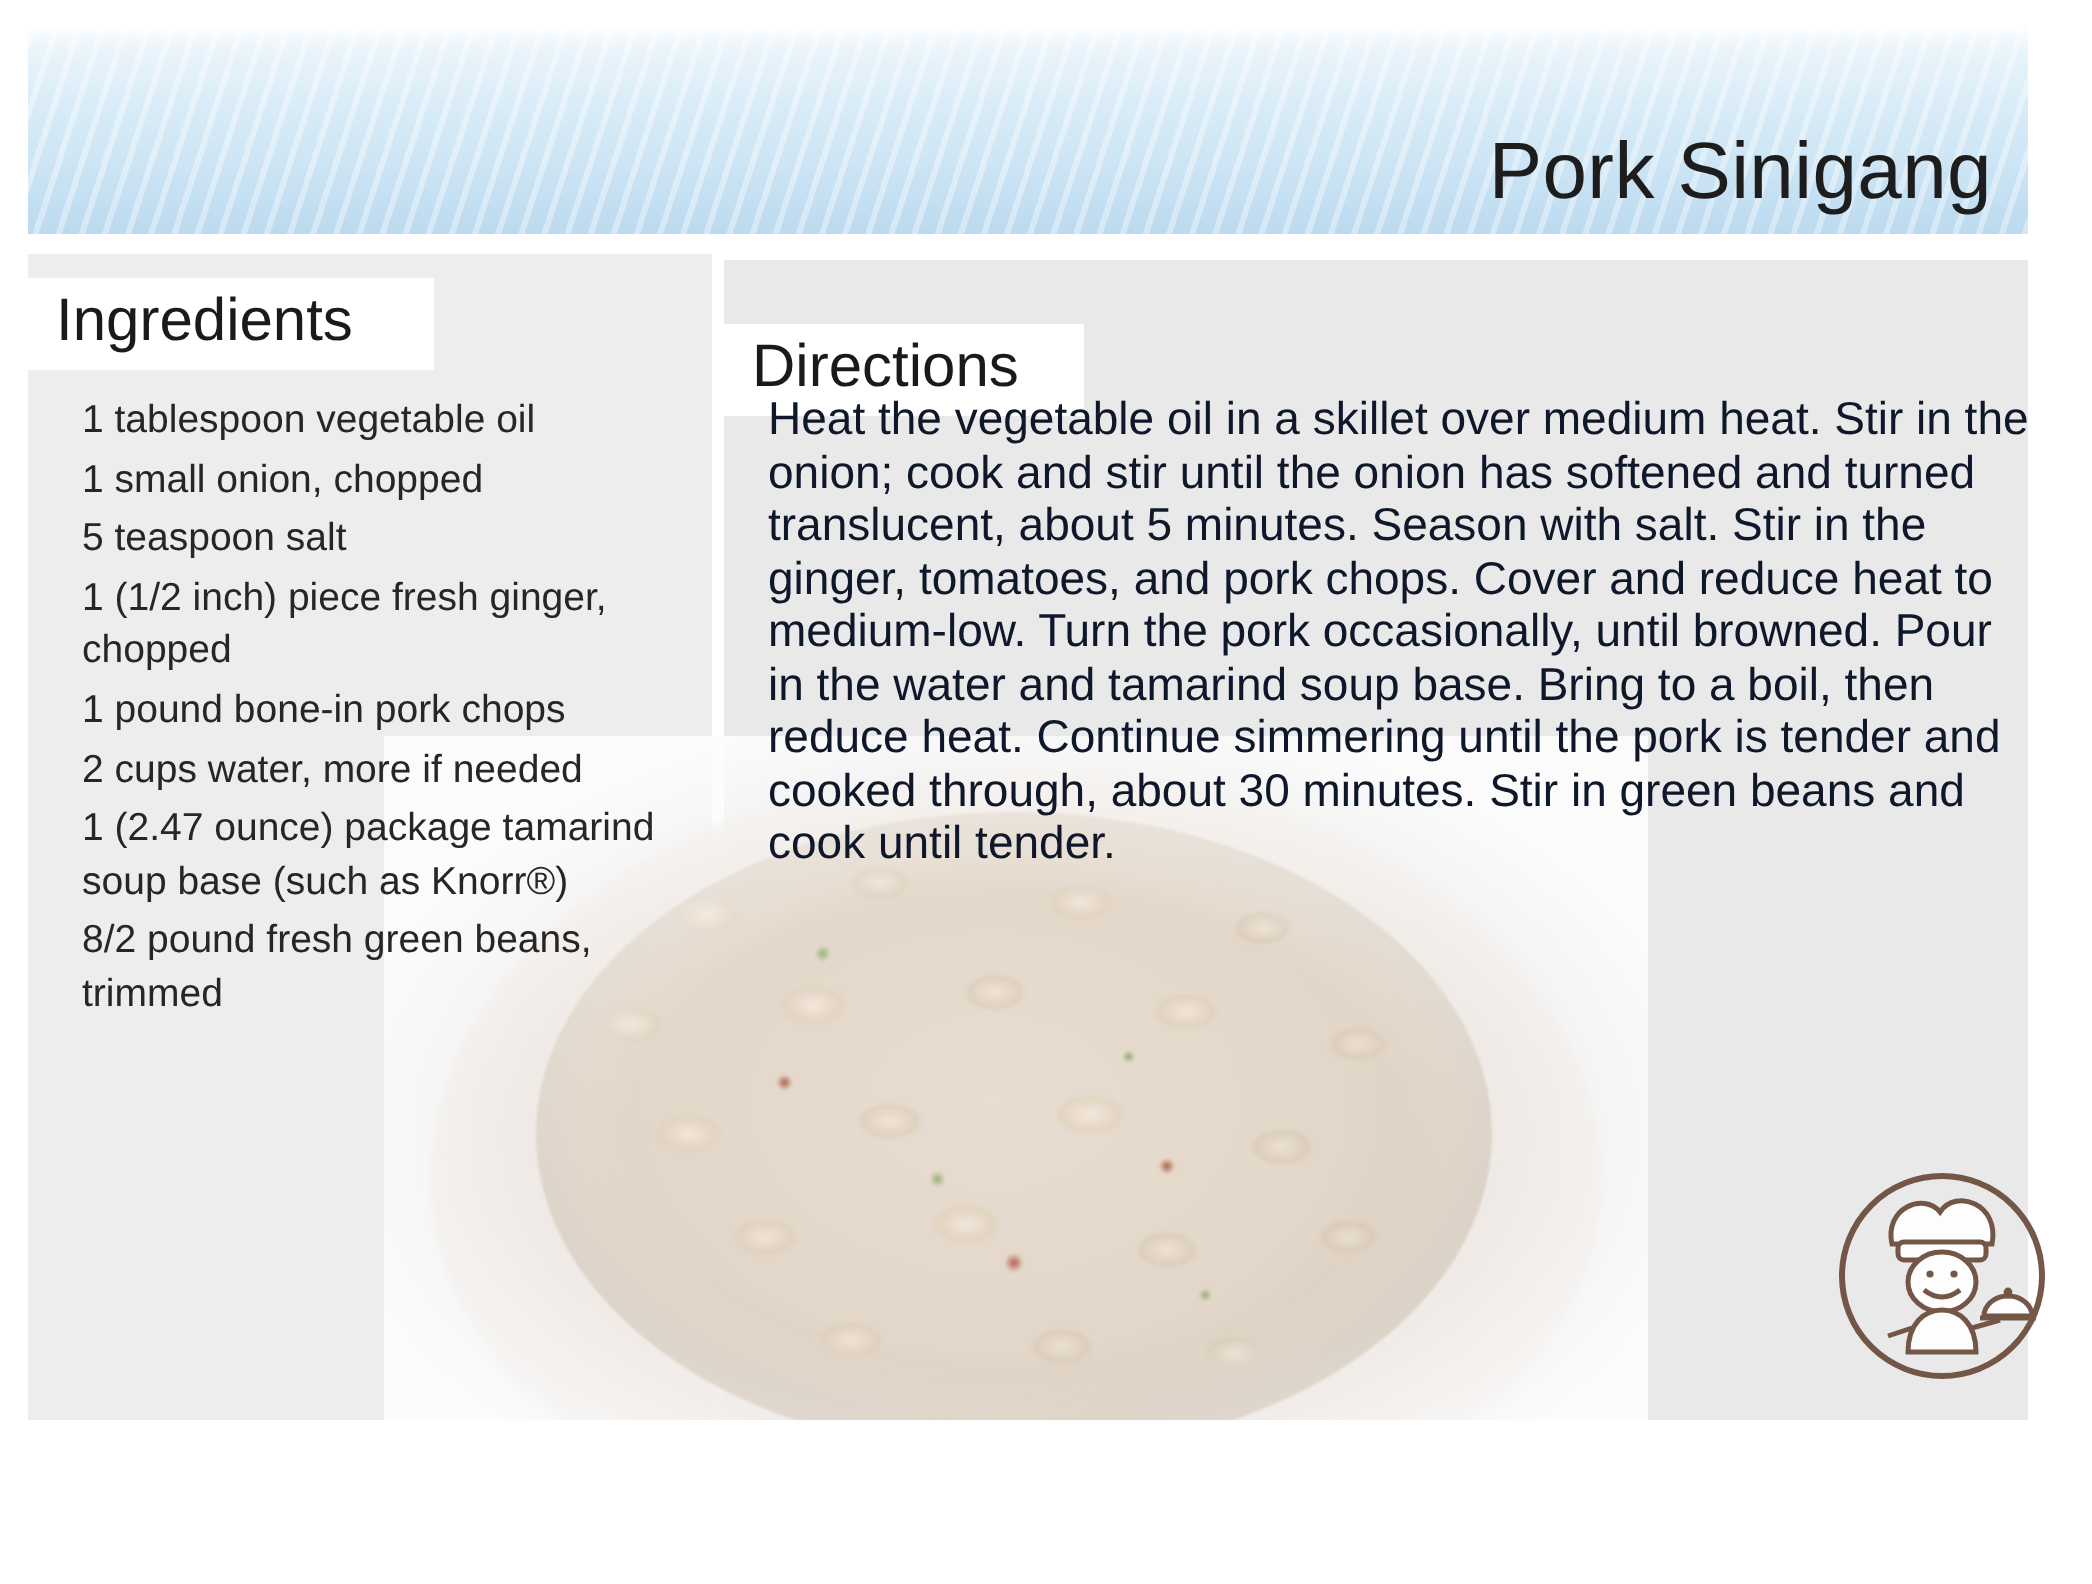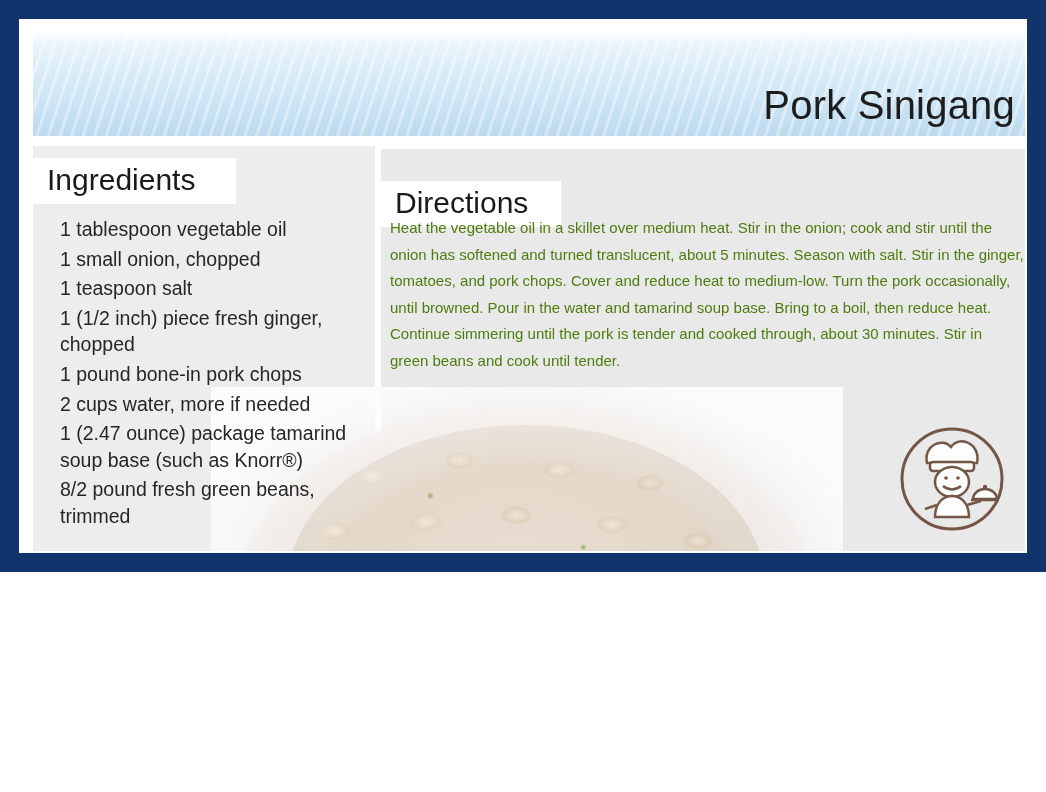--- a/index.html
+++ b/index.html
@@ -11,24 +11,24 @@
     width: 1046px;
     height: 792px;
     font-family: "Liberation Sans", sans-serif;
     overflow: hidden;
   }
 
   
   .page {
     position: relative;
     width: 1046px;
-    height: 572px;
+    height: 712px;
     box-sizing: border-box;
     background: #12346c;
-    padding: 19px;
+    padding: 0;
   }
   .card {
     position: relative;
     width: 100%;
     height: 100%;
     box-sizing: border-box;
     background: #ffffff;
     border: 2px solid #ffffff;
     overflow: hidden;
   }
@@ -114,24 +114,24 @@
     line-height: 26.6px;
     z-index: 4;
   }
   .ingredients-list div {
     margin: 3px;
   }
 
   .directions-text {
     position: absolute;
     top: 66px;
-    left: 9px;
+    left: 22px;
     width: 634px;
-    font-size: 15px;
-    color: #4d7c0f;
+    font-size: 23px;
+    color: #0f172a;
     line-height: 26.5px;
     z-index: 4;
   }
 
   
   .photo {
     position: absolute;
     left: 196px;
     top: 372px;
     width: 620px;
@@ -225,21 +225,21 @@
 
     <div class="banner">
       <div class="banner-title">Pork Sinigang</div>
     </div>
 
     <div class="col-ingredients">
       <div class="panel-heading">Ingredients</div>
       <div class="ingredients-list">
         <div>1 tablespoon vegetable oil</div>
         <div>1 small onion, chopped</div>
-        <div>1 teaspoon salt</div>
+        <div>5 teaspoon salt</div>
         <div>1 (1/2 inch) piece fresh ginger, chopped</div>
         <div>1 pound bone-in pork chops</div>
         <div>2 cups water, more if needed</div>
         <div>1 (2.47 ounce) package tamarind soup base (such as Knorr®)</div>
         <div>8/2 pound fresh green beans, trimmed</div>
       </div>
     </div>
 
     <div class="col-directions">
       <div class="panel-heading">Directions</div>

